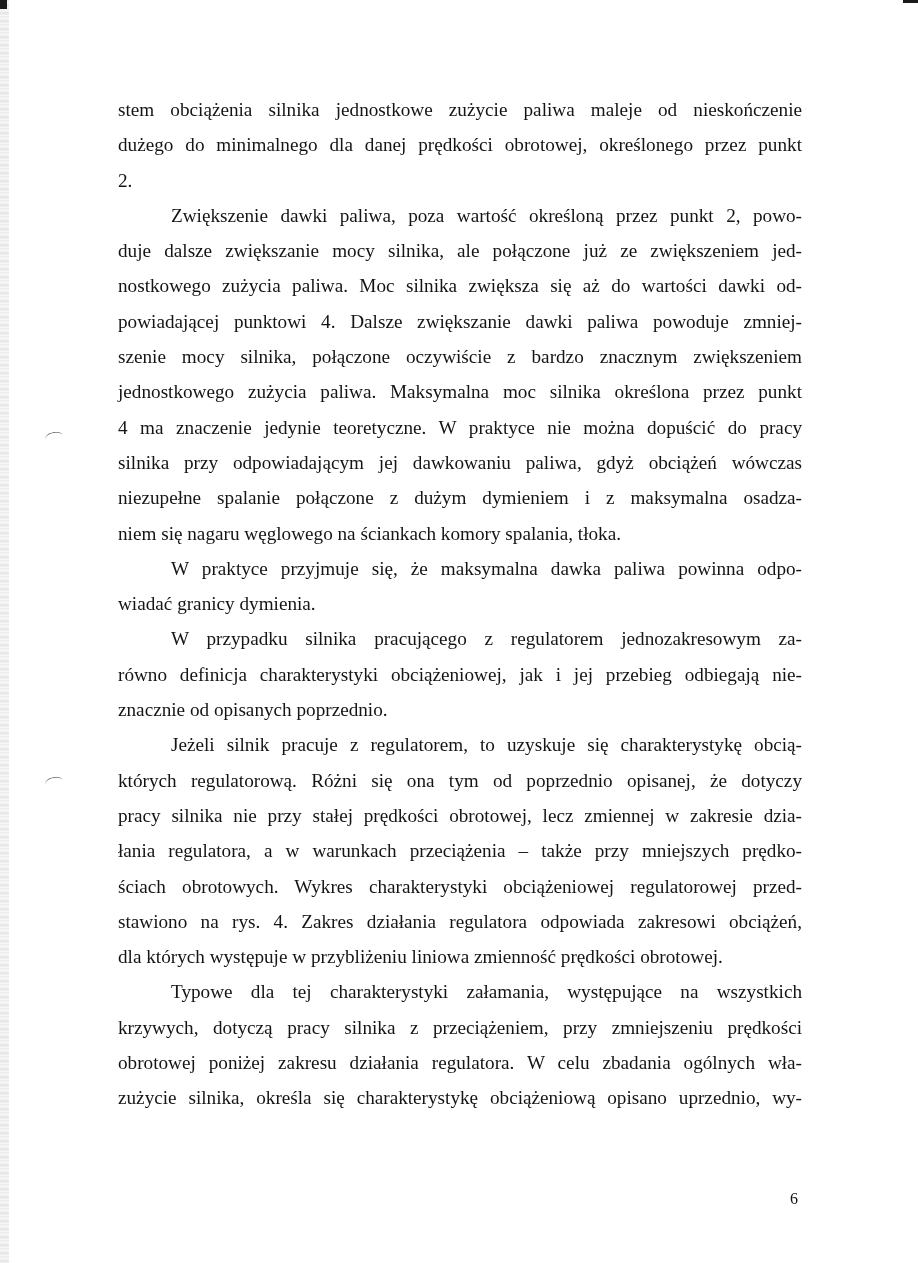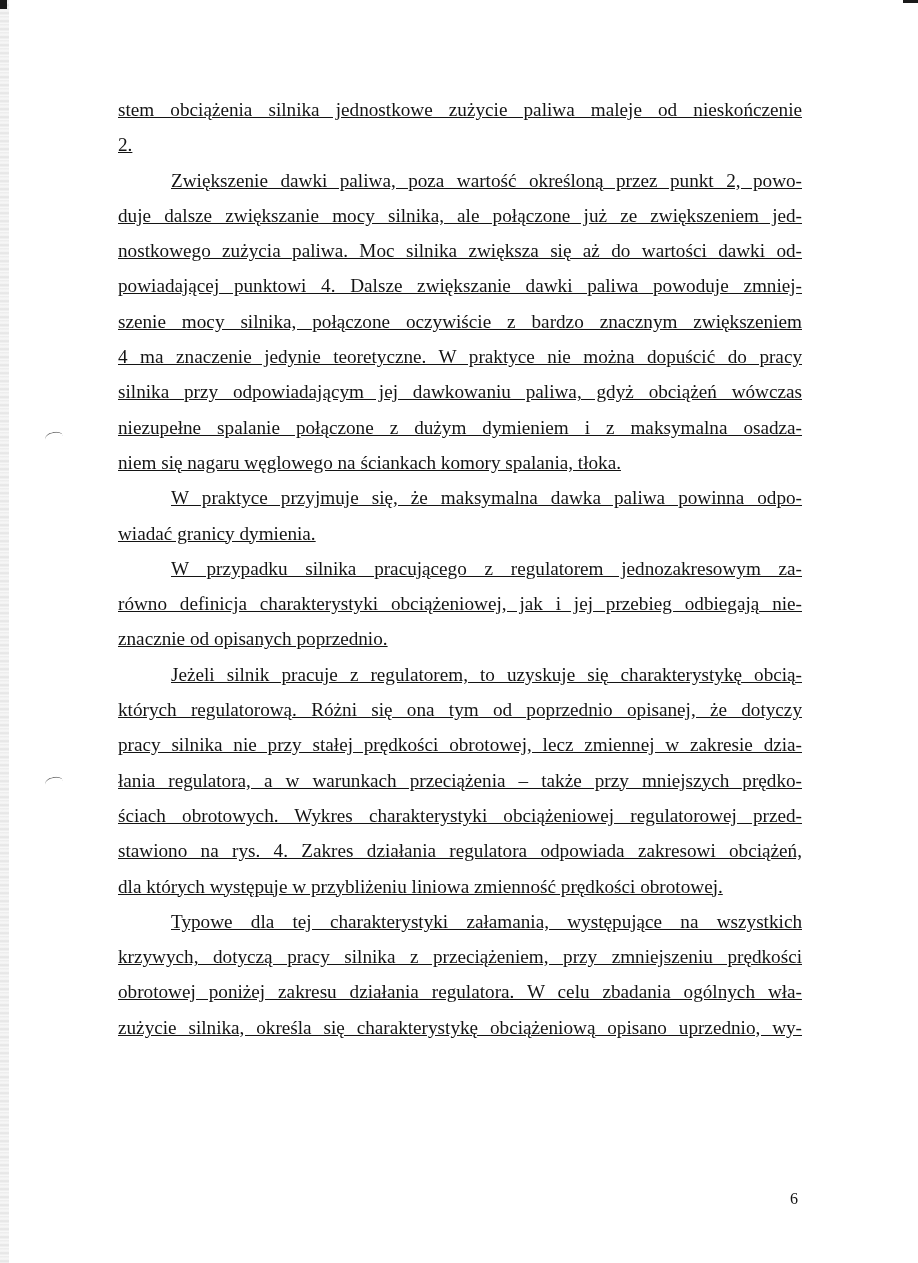--- a/index.html
+++ b/index.html
@@ -18,46 +18,48 @@
     position:absolute; width:18px; height:10px;
     border-top:1.4px solid #777; border-radius:50% 50% 0 0; transform:rotate(-12deg);
   }
   .arc1 { left:45px; top:432px; }
   .arc2 { left:45px; top:777px; }
   .page-body {
     position:absolute; left:118px; top:92px; width:684px;
     font-size:19.2px; line-height:35.3px; text-align:justify;
   }
   .para { margin:0; text-indent:0; }
-  .para .line { display:block; text-align:justify; text-align-last:justify;text-decoration:underline; }
+  .para .line { display:block; text-align:justify; text-align-last:justify; }
   .para .line.last { text-align-last:left; }
   .page-number {
     position:absolute; left:790px; top:1190px; font-size:16px;
   }
 </style>
 </head>
 <body>
 
 <div class="scan-edge"></div>
 <div class="corner-mark-left"></div>
 <div class="corner-mark-right"></div>
 <div class="margin-arc arc1"></div>
 <div class="margin-arc arc2"></div>
 
 <div class="page-body">
   <p class="para">
     <span class="line">stem obciążenia silnika jednostkowe zużycie paliwa maleje od nieskończenie</span>
+    <span class="line">dużego do minimalnego dla danej prędkości obrotowej, określonego przez punkt</span>
     <span class="line last">2.</span>
   </p>
   <p class="para">
     <span class="line" style="text-indent:53px">Zwiększenie dawki paliwa, poza wartość określoną przez punkt 2, powo-</span>
     <span class="line">duje dalsze zwiększanie mocy silnika, ale połączone już ze zwiększeniem jed-</span>
     <span class="line">nostkowego zużycia paliwa. Moc silnika zwiększa się aż do wartości dawki od-</span>
     <span class="line">powiadającej punktowi 4. Dalsze zwiększanie dawki paliwa powoduje zmniej-</span>
     <span class="line">szenie mocy silnika, połączone oczywiście z bardzo znacznym zwiększeniem</span>
+    <span class="line">jednostkowego zużycia paliwa. Maksymalna moc silnika określona przez punkt</span>
     <span class="line">4 ma znaczenie jedynie teoretyczne. W praktyce nie można dopuścić do pracy</span>
     <span class="line">silnika przy odpowiadającym jej dawkowaniu paliwa, gdyż obciążeń wówczas</span>
     <span class="line">niezupełne spalanie połączone z dużym dymieniem i z maksymalna osadza-</span>
     <span class="line last">niem się nagaru węglowego na ściankach komory spalania, tłoka.</span>
   </p>
   <p class="para">
     <span class="line" style="text-indent:53px">W praktyce przyjmuje się, że maksymalna dawka paliwa powinna odpo-</span>
     <span class="line last">wiadać granicy dymienia.</span>
   </p>
   <p class="para">

